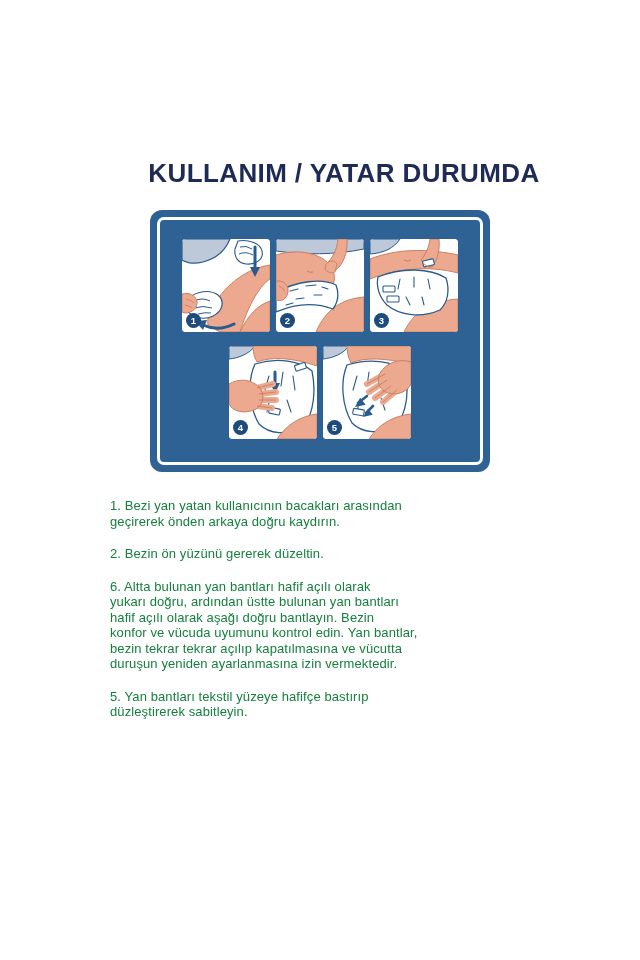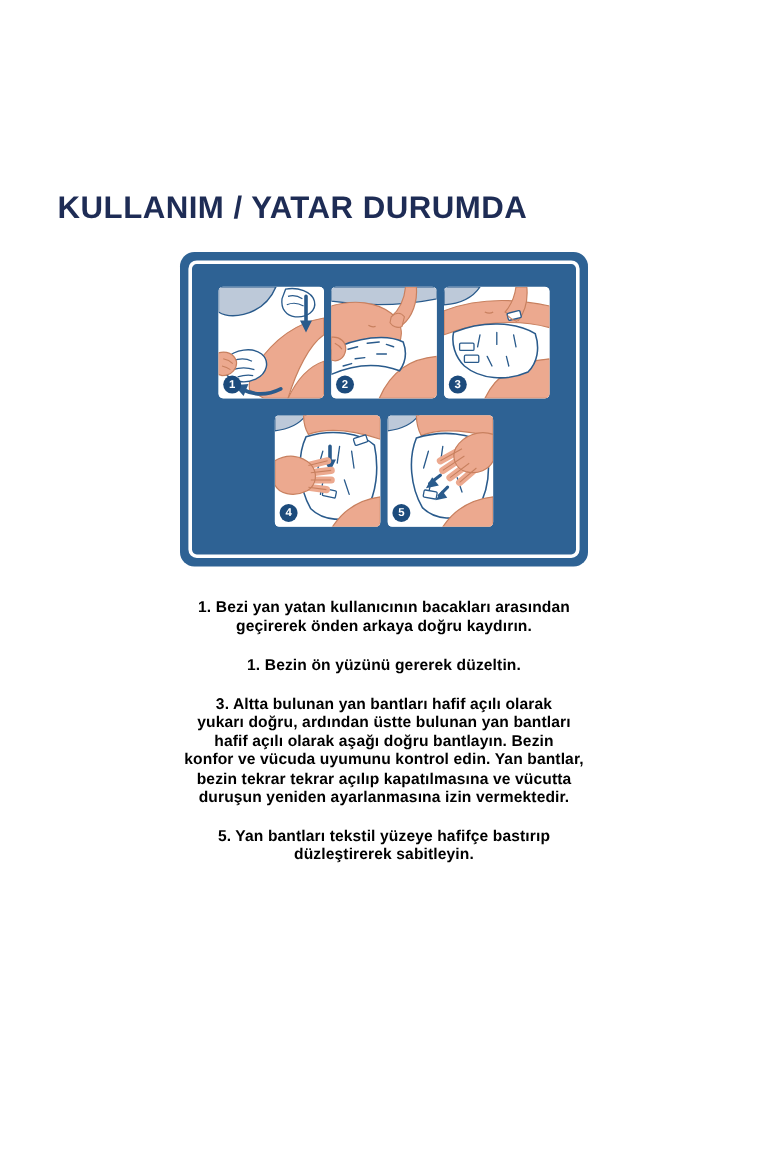--- a/index.html
+++ b/index.html
@@ -4,20 +4,21 @@
 <style>
   html,body{margin:0;padding:0;}
   body{
     width:640px;height:960px;background:#ffffff;overflow:hidden;
     font-family:"Liberation Sans","DejaVu Sans",sans-serif;
     -webkit-font-smoothing:antialiased;
   }
   .page{width:640px;height:960px;position:relative;}
   .title{
     margin:158px 0 0 0;
+    text-align:center;
     font-size:26px;
     font-weight:700;
     letter-spacing:0.4px;
     color:#1E2C55;
     padding-left:48px;
   }
   .panel{
     width:340px;height:262px;
     margin:21px auto 0 auto;
     background:#2E6294;
@@ -52,26 +53,26 @@
     display:flex;align-items:center;justify-content:center;
     line-height:1;
   }
   .instructions{
     width:420px;
     margin:26px auto 0 auto;
     display:flex;flex-direction:column;gap:17px;
   }
   .instructions p{
     margin:0;
-    text-align:center;
+    text-align:left;
     white-space:pre-line;
     font-size:13px;
     line-height:15.5px;
-    font-weight:700;
-    color:#000000;
+    font-weight:400;
+    color:#15803d;
     letter-spacing:0.1px;
   }
 </style>
 </head>
 <body>
 
 <div class="page">
 
   <h1 class="title">KULLANIM / YATAR DURUMDA</h1>
 
@@ -179,22 +180,22 @@
           <span class="badge">5</span>
         </figure>
 
       </div>
     </div>
   </div>
 
   <div class="instructions">
     <p>1. Bezi yan yatan kullanıcının bacakları arasından
 geçirerek önden arkaya doğru kaydırın.</p>
-    <p>1. Bezin ön yüzünü gererek düzeltin.</p>
-    <p>3. Altta bulunan yan bantları hafif açılı olarak
+    <p>2. Bezin ön yüzünü gererek düzeltin.</p>
+    <p>6. Altta bulunan yan bantları hafif açılı olarak
 yukarı doğru, ardından üstte bulunan yan bantları
 hafif açılı olarak aşağı doğru bantlayın. Bezin
 konfor ve vücuda uyumunu kontrol edin. Yan bantlar,
 bezin tekrar tekrar açılıp kapatılmasına ve vücutta
 duruşun yeniden ayarlanmasına izin vermektedir.</p>
     <p>5. Yan bantları tekstil yüzeye hafifçe bastırıp
 düzleştirerek sabitleyin.</p>
   </div>
 
 </div>

